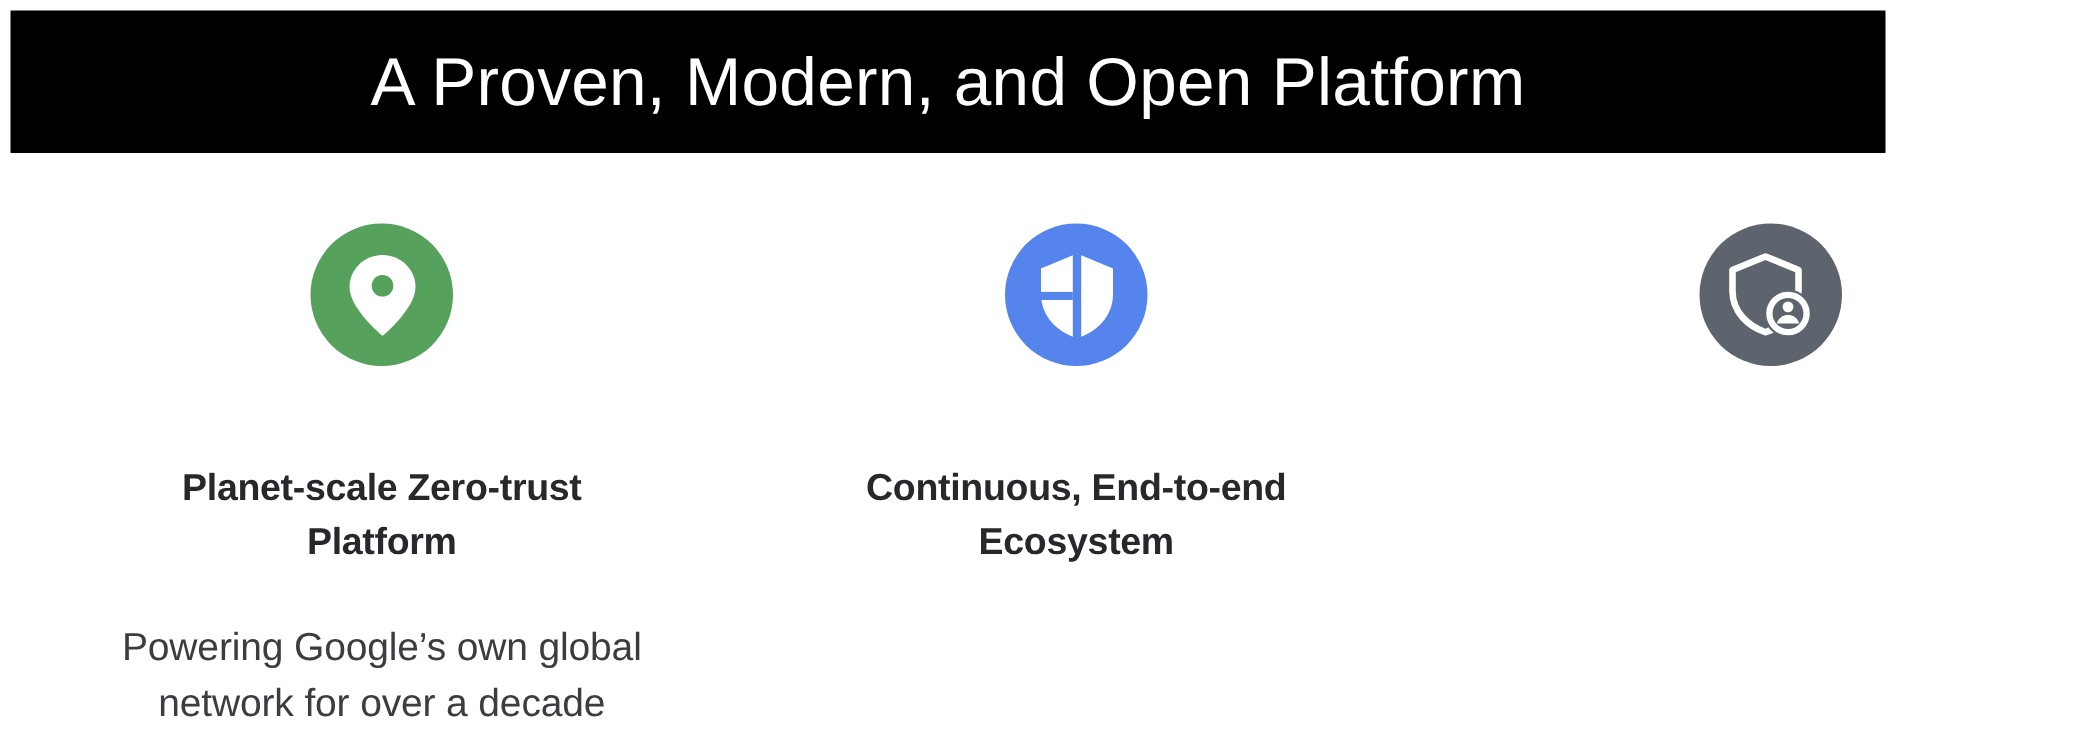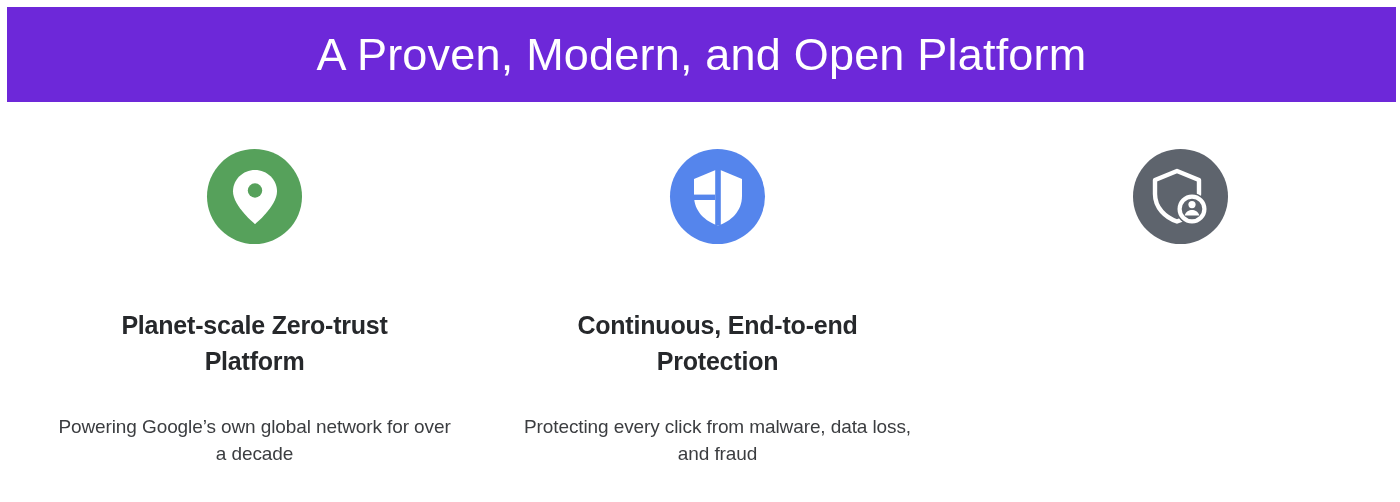--- a/index.html
+++ b/index.html
@@ -21,23 +21,23 @@
     height: 502px;
     background: #ffffff;
     box-sizing: border-box;
   }
 
   
   .banner {
     position: absolute;
     left: 7px;
     top: 7px;
-    width: 1389px;
+    width: 1250px;
     height: 95px;
-    background: #6d28d9;
+    background: #000000;
     display: flex;
     align-items: center;
     justify-content: center;
     box-sizing: border-box;
   }
   .banner-title {
     color: #ffffff;
     font-size: 45px;
     font-weight: 300;
     letter-spacing: 0.2px;
@@ -90,21 +90,21 @@
     font-weight: 700;
     color: #26282b;
     text-align: center;
     line-height: 1.42;
     letter-spacing: -0.2px;
     max-width: 360px;
   }
 
   .col-body {
     margin-top: 34px;
-    font-size: 19px;
+    font-size: 26px;
     font-weight: 400;
     color: #3b3d40;
     text-align: center;
     line-height: 1.44;
     letter-spacing: -0.1px;
     max-width: 400px;
   }
 </style>
 </head>
 <body>
@@ -129,22 +129,21 @@
     </div>
 
     <div class="col">
       <div class="icon-wrap icon-blue">
         <svg width="56" height="62" viewBox="0 0 56 62" aria-hidden="true">
           <path d="M28 3 L52 13 L52 30 C52 45 41 55.5 28 59.5 C15 55.5 4 45 4 30 L4 13 Z" fill="#ffffff"></path>
           <rect x="25.2" y="3" width="5.6" height="56.5" fill="#5585ec"></rect>
           <rect x="4" y="28.6" width="21.2" height="5.4" fill="#5585ec"></rect>
         </svg>
       </div>
-      <div class="col-heading">Continuous, End-to-end Protection</div>
-      <div class="col-body">Protecting every click from malware, data loss, and fraud</div>
+      <div class="col-heading">Continuous, End-to-end Ecosystem</div>
     </div>
 
     <div class="col">
       <div class="icon-wrap icon-gray">
         <svg width="60" height="60" viewBox="0 0 60 60" aria-hidden="true">
 
           <path d="M26 4 L48 13 L48 27 C48 41 37.5 50.5 26 54.5 C14.5 50.5 4 41 4 27 L4 13 Z" fill="none" stroke="#ffffff" stroke-width="4.4" stroke-linejoin="round"></path>
 
           <circle cx="41" cy="42" r="16" fill="#5e646d"></circle>
 

